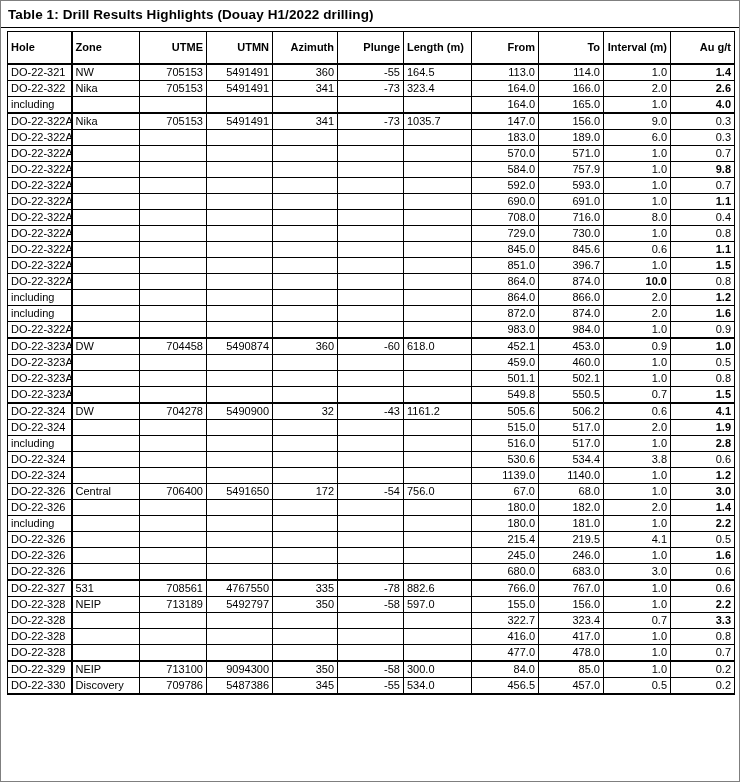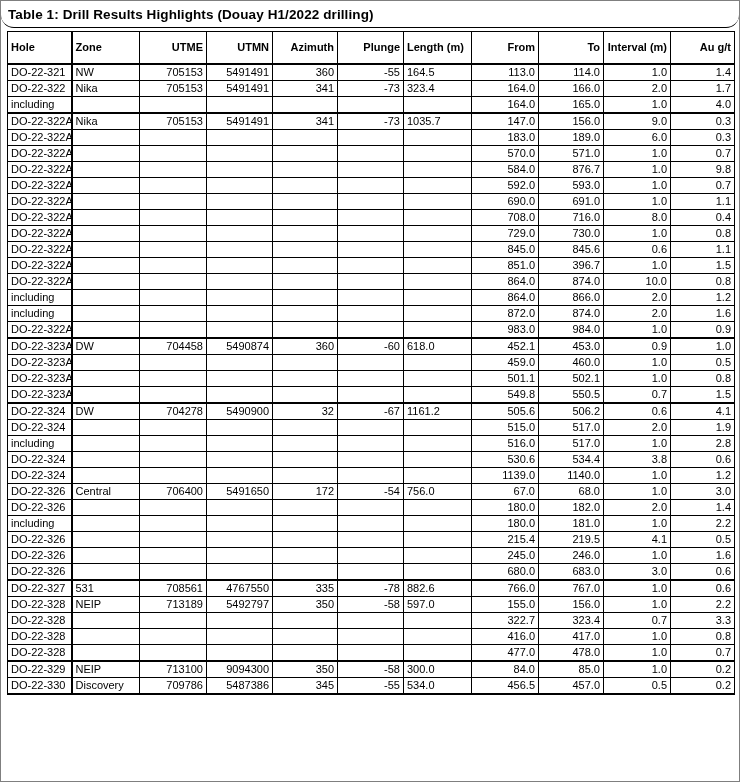--- a/index.html
+++ b/index.html
@@ -15,21 +15,20 @@
     border: 1px solid #7f7f7f;
     background: #fff;
     overflow: hidden;
   }
   .title {
     font-size: 13.5px;
     font-weight: 700;
     padding: 6px 8px 5px 7px;
     border-bottom: 1px solid #000;
     letter-spacing: 0.1px;
-    border-radius: 13px;
   }
   table.drill {
     border-collapse: collapse;
     table-layout: fixed;
     margin: 3px 0 4px 6px;
     width: 727px;
     font-size: 11px;
     border: 1px solid #000;
     border-bottom: 2px solid #000;
   }
@@ -50,21 +49,21 @@
     height: 15px;
     line-height: 13px;
     white-space: nowrap;
     vertical-align: middle;
   }
   th:first-child, td:first-child { border-right: 2px solid #000; }
   thead th { border-bottom: 2px solid #000; }
   tr.tt td { border-top: 2px solid #000; }
   .al { text-align: left; }
   .ar { text-align: right; }
-  .b  { font-weight: 400; }
+  .b  { font-weight: 700; }
 </style>
 </head>
 <body>
 
 <div class="frame">
   <div class="title">Table 1: Drill Results Highlights (Douay H1/2022 drilling)</div>
   <table class="drill">
     <colgroup id="cols">
         <col style="width: 64px;">
         <col style="width: 68px;">
@@ -111,21 +110,21 @@
           <td class="al">DO-22-322</td>
           <td class="al">Nika</td>
           <td class="ar">705153</td>
           <td class="ar">5491491</td>
           <td class="ar">341</td>
           <td class="ar">-73</td>
           <td class="al">323.4</td>
           <td class="ar">164.0</td>
           <td class="ar">166.0</td>
           <td class="ar">2.0</td>
-          <td class="ar b">1.7</td>
+          <td class="ar b">2.6</td>
         </tr>
         <tr>
           <td class="al">including</td>
           <td class="al"></td>
           <td class="ar"></td>
           <td class="ar"></td>
           <td class="ar"></td>
           <td class="ar"></td>
           <td class="al"></td>
           <td class="ar">164.0</td>
@@ -174,21 +173,21 @@
         </tr>
         <tr>
           <td class="al">DO-22-322A</td>
           <td class="al"></td>
           <td class="ar"></td>
           <td class="ar"></td>
           <td class="ar"></td>
           <td class="ar"></td>
           <td class="al"></td>
           <td class="ar">584.0</td>
-          <td class="ar">876.7</td>
+          <td class="ar">757.9</td>
           <td class="ar">1.0</td>
           <td class="ar b">9.8</td>
         </tr>
         <tr>
           <td class="al">DO-22-322A</td>
           <td class="al"></td>
           <td class="ar"></td>
           <td class="ar"></td>
           <td class="ar"></td>
           <td class="ar"></td>
@@ -366,21 +365,21 @@
           <td class="ar">550.5</td>
           <td class="ar">0.7</td>
           <td class="ar b">1.5</td>
         </tr>
         <tr class="tt">
           <td class="al">DO-22-324</td>
           <td class="al">DW</td>
           <td class="ar">704278</td>
           <td class="ar">5490900</td>
           <td class="ar">32</td>
-          <td class="ar">-67</td>
+          <td class="ar">-43</td>
           <td class="al">1161.2</td>
           <td class="ar">505.6</td>
           <td class="ar">506.2</td>
           <td class="ar">0.6</td>
           <td class="ar b">4.1</td>
         </tr>
         <tr>
           <td class="al">DO-22-324</td>
           <td class="al"></td>
           <td class="ar"></td>

